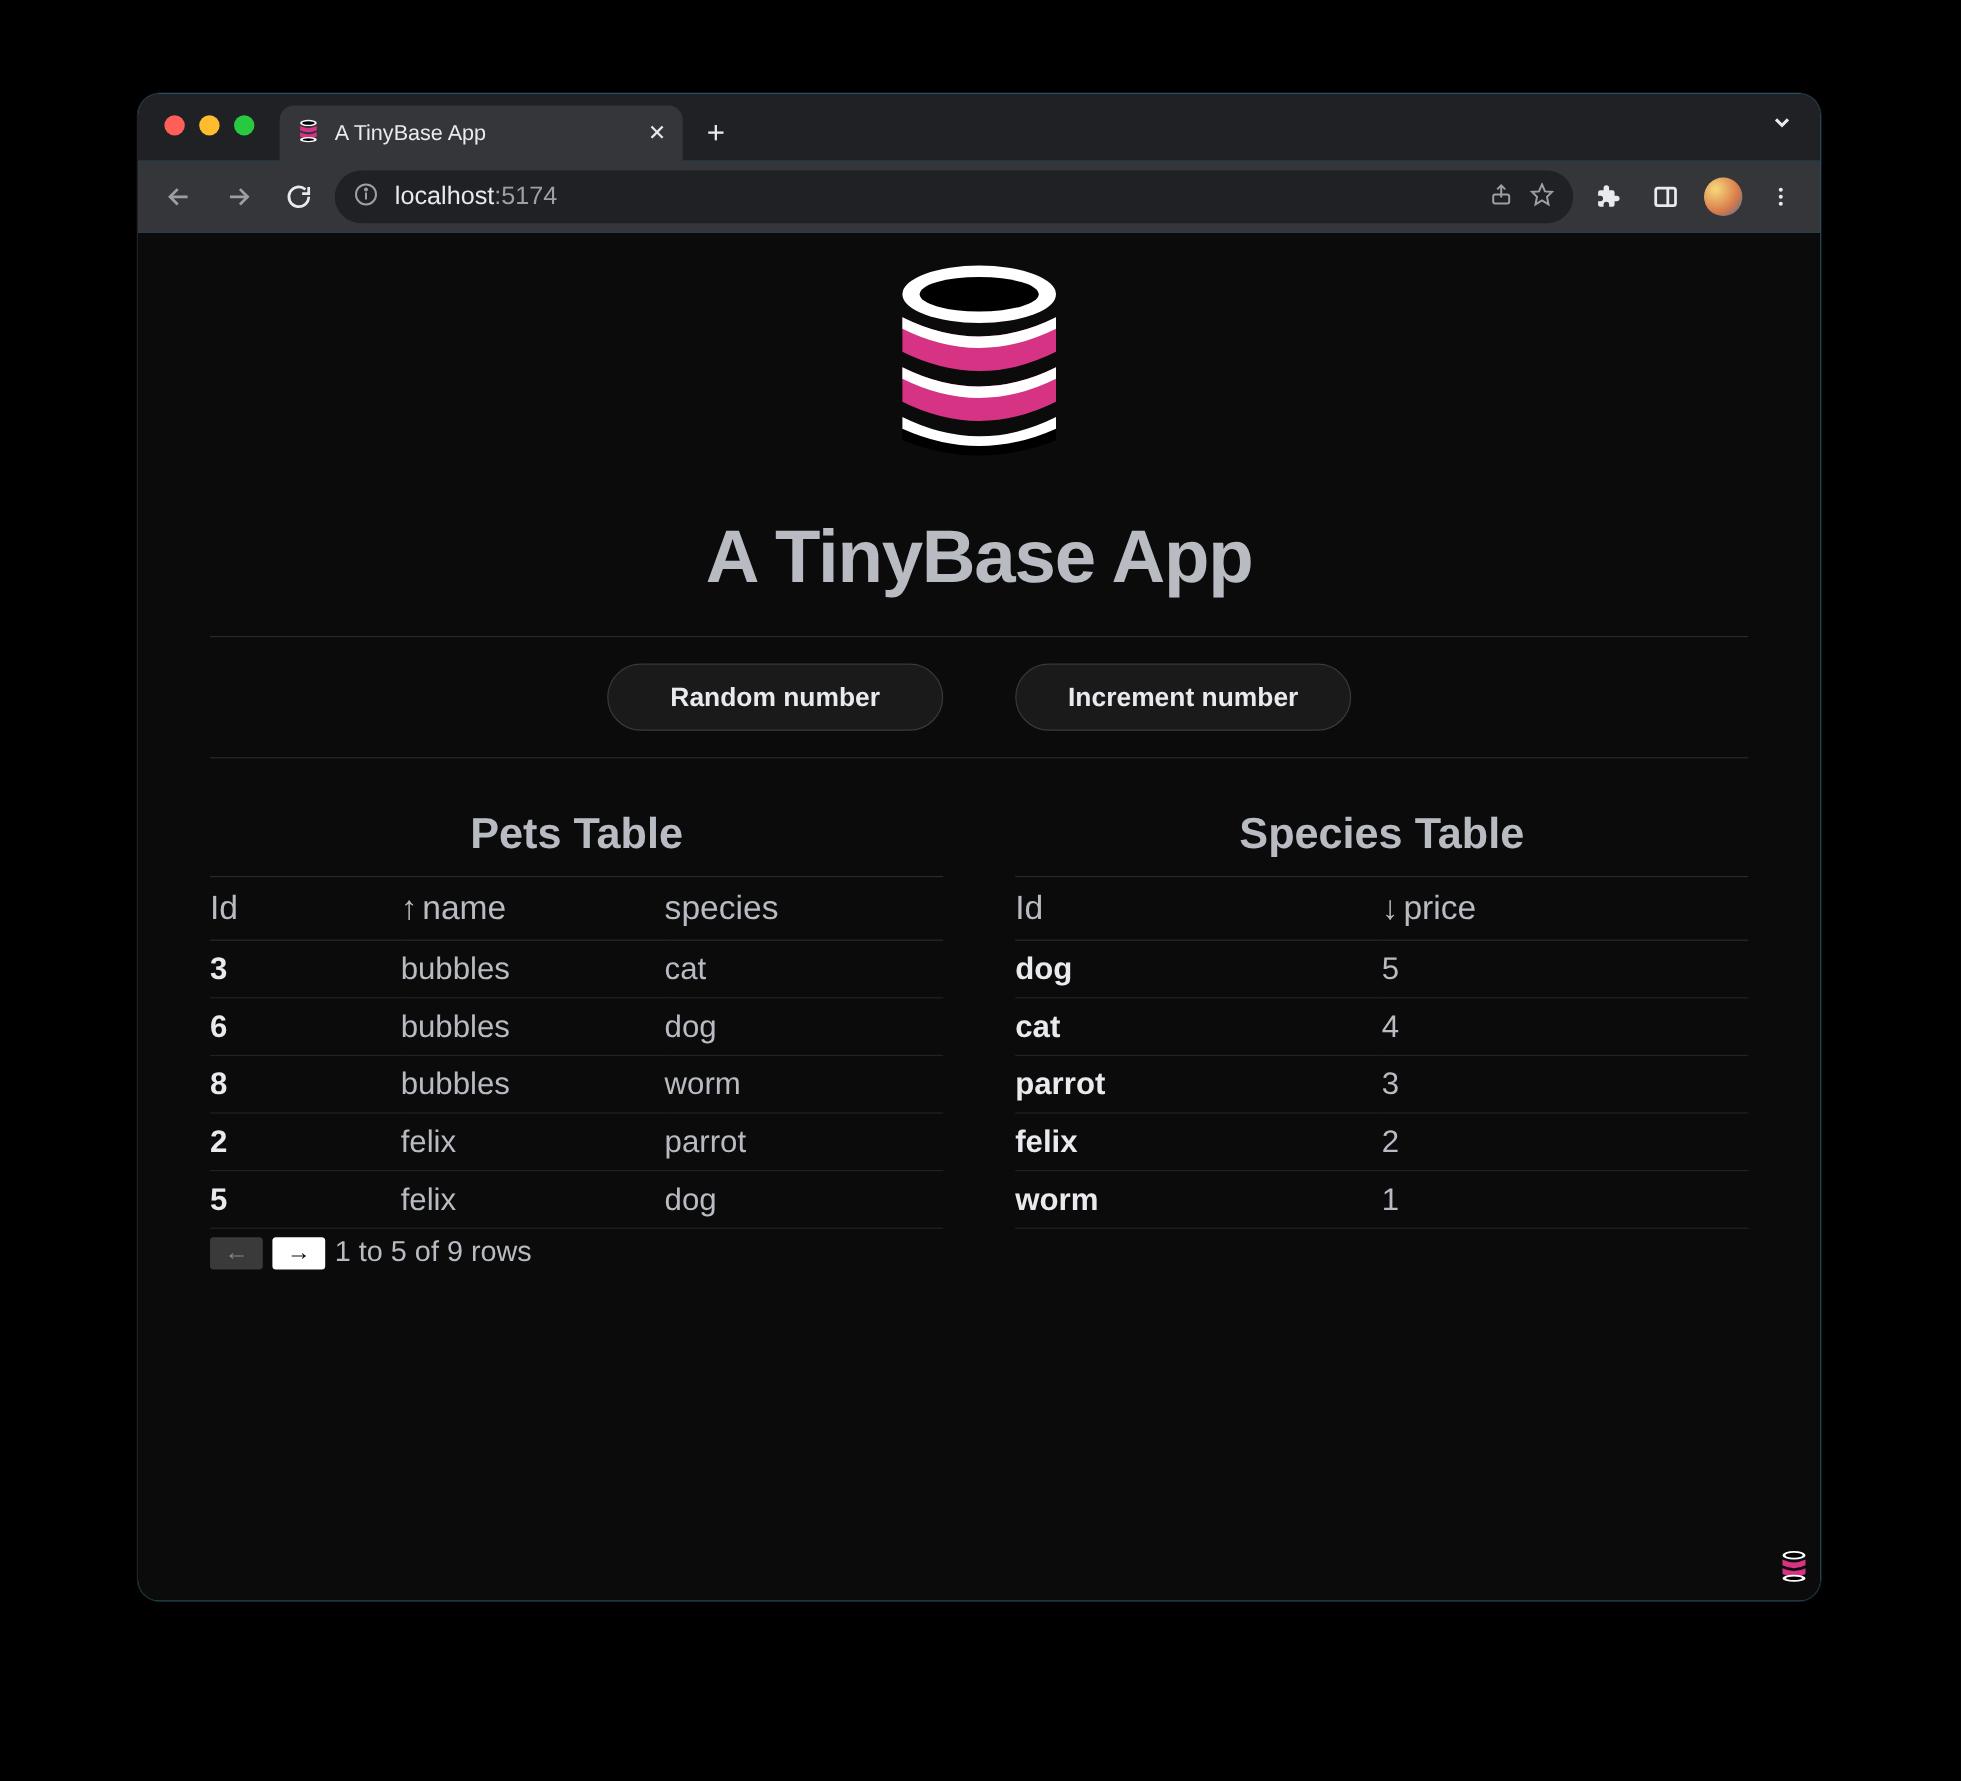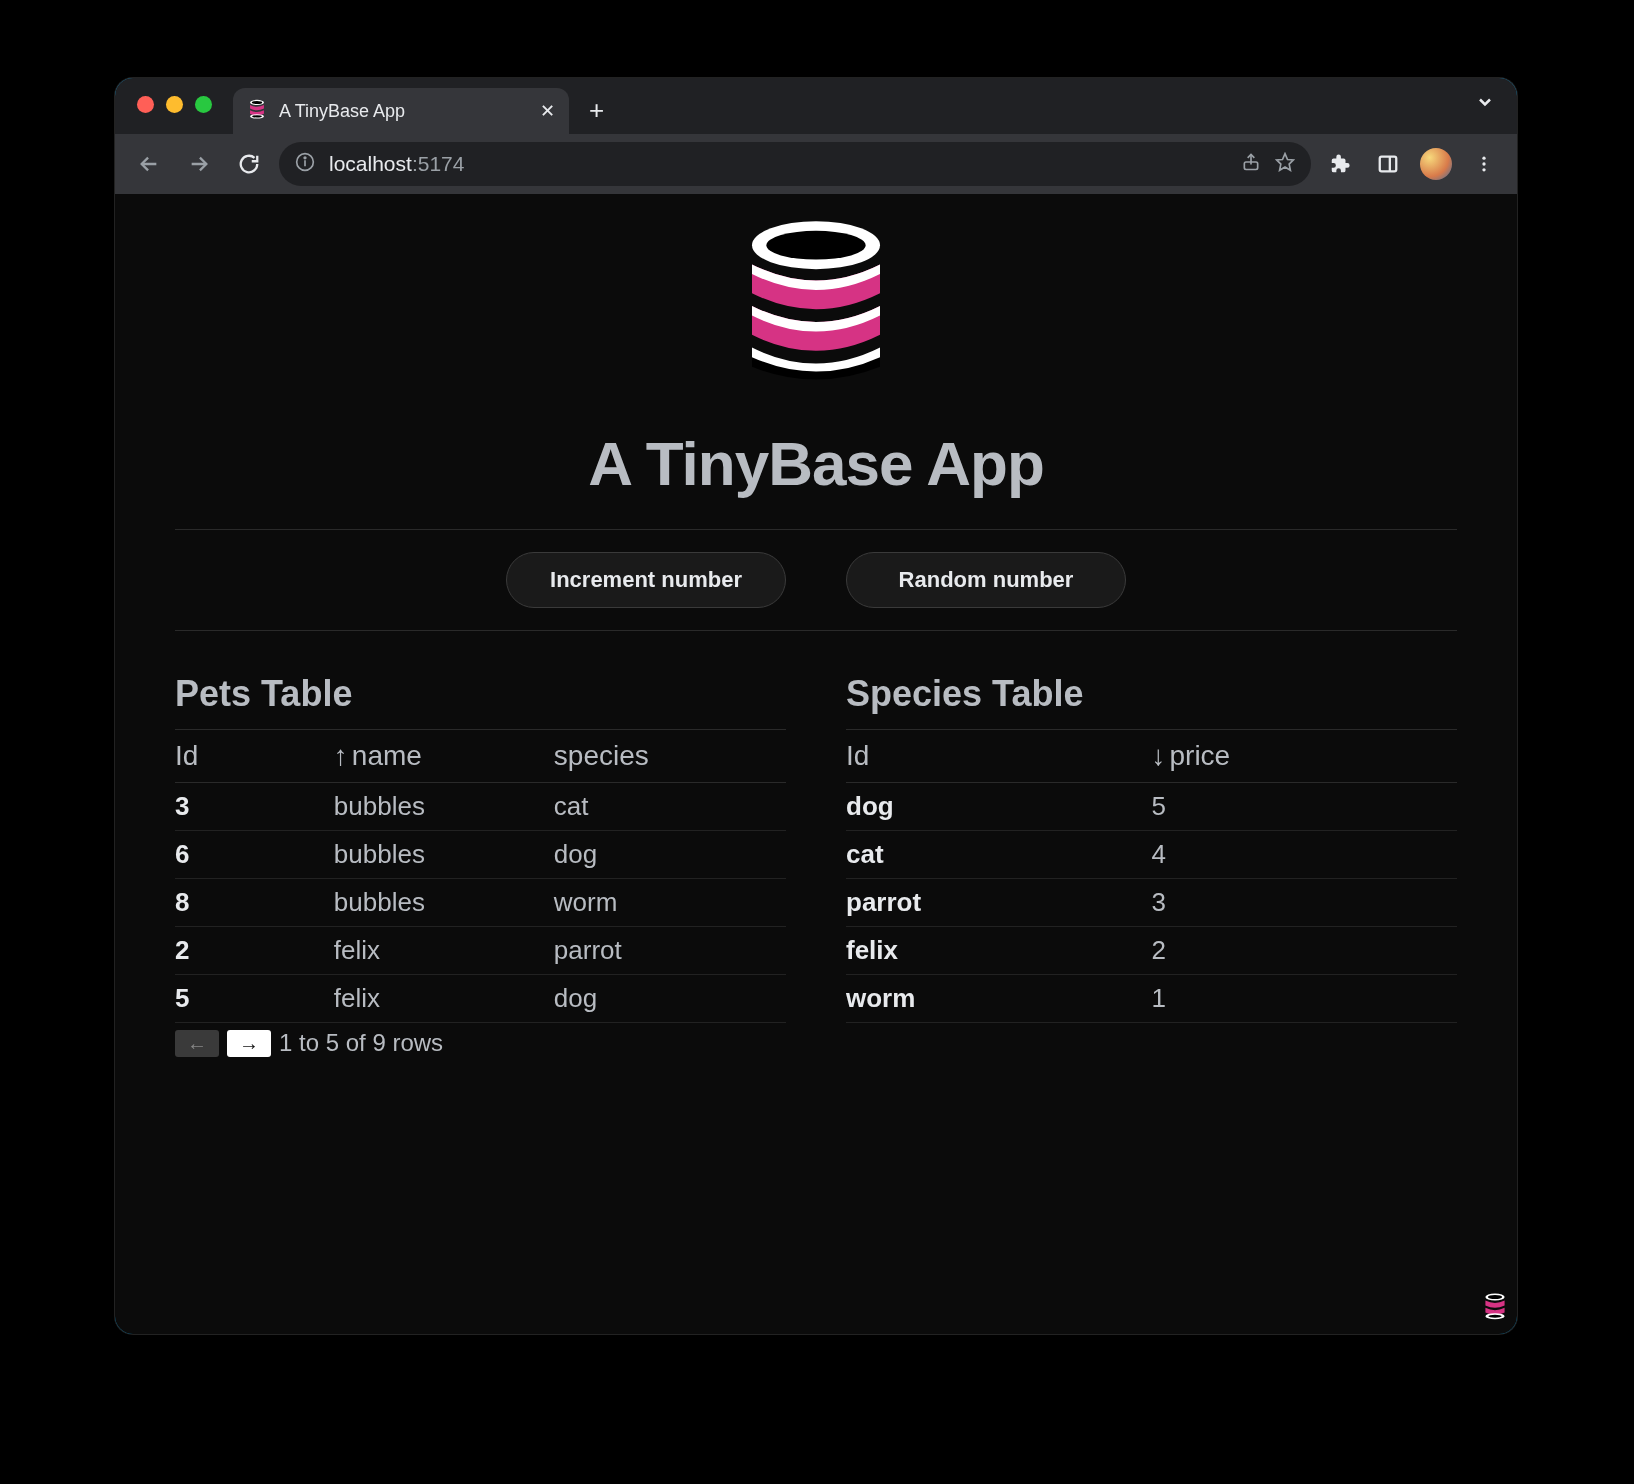--- a/index.html
+++ b/index.html
@@ -137,21 +137,21 @@
     min-width: 280px;
     text-align: center;
     cursor: pointer;
   }
   .tables {
     display: flex;
     gap: 60px;
   }
   .table-block { flex: 1; }
   .table-title {
-    text-align: left;
+    text-align: center;
     font-size: 36px;
     font-weight: 800;
     color: #b8bcc2;
     margin-bottom: 14px;
   }
   table {
     width: 100%;
     border-collapse: collapse;
     font-size: 26px;
   }
@@ -308,22 +308,22 @@
         <path d="M10 56 Q50 76 90 56 L90 74 Q50 94 10 74 Z" fill="#d63384"></path>
         <path d="M10 56 Q50 76 90 56 L90 62 Q50 82 10 62 Z" fill="#fff"></path>
         <path d="M10 82 Q50 102 90 82 L90 94 Q50 110 10 94 Z" fill="#000"></path>
         <path d="M10 82 Q50 102 90 82 L90 88 Q50 106 10 88 Z" fill="#fff"></path>
       </svg>
     </div>
     <h1 class="app-title">A TinyBase App</h1>
 
     <div class="hr"></div>
     <div class="btn-row">
+      <button class="btn">Random number</button>
       <button class="btn">Increment number</button>
-      <button class="btn">Random number</button>
     </div>
     <div class="hr2"></div>
 
     <div class="tables">
       <div class="table-block">
         <div class="table-title">Pets Table</div>
         <table>
           <colgroup>
               <col style="width:26%">
               <col style="width:36%">

